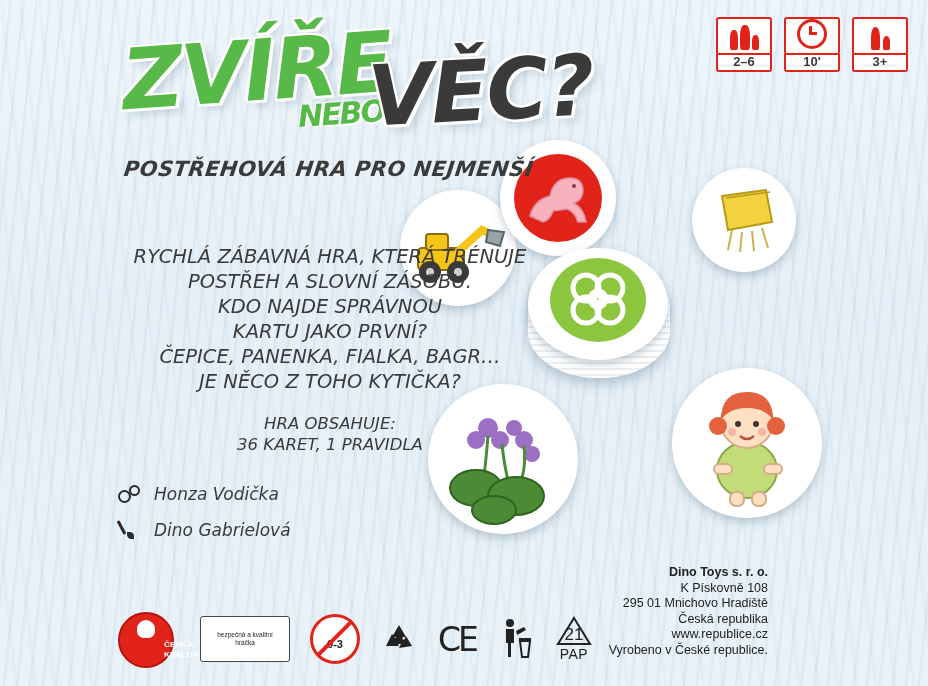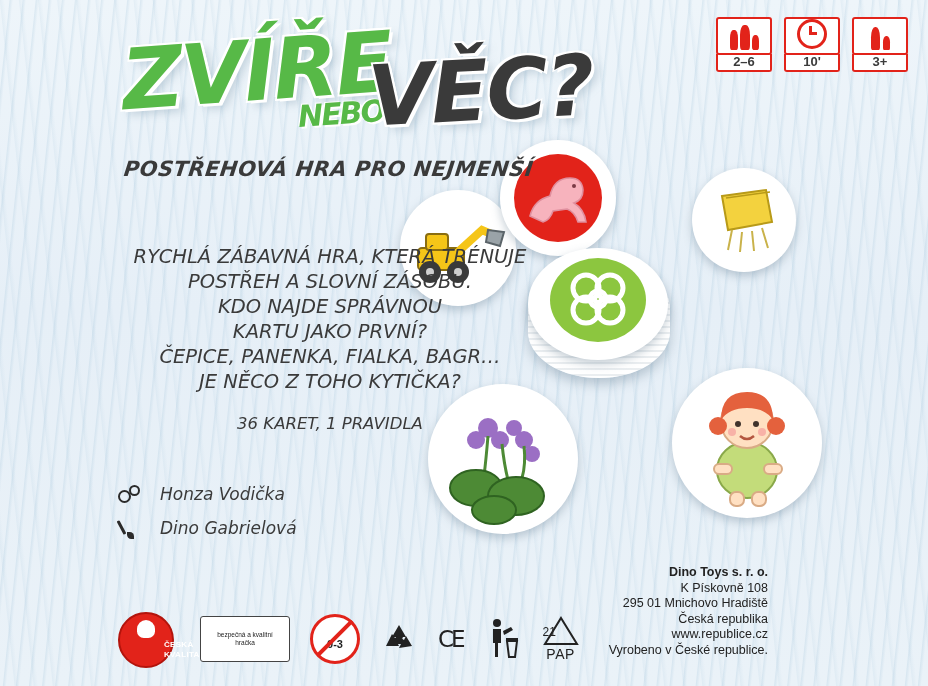--- a/index.html
+++ b/index.html
@@ -81,21 +81,21 @@
     font-family:"DejaVu Sans", sans-serif;
     font-style:italic;color:#3a3a3a;
   }
   .copy .blk{text-align:center;}
   .copy .b1{font-size:19.5px;line-height:25px;}
   .copy .b2{font-size:19.5px;line-height:25px;margin-top:19px;}
   .copy .b3{font-size:16.5px;line-height:21px;margin-top:19px;}
 
   
   .authors{position:absolute;left:118px;top:484px;font-family:"DejaVu Sans", sans-serif;}
-  .author{display:flex;align-items:flex-start;gap:20px;margin-bottom:14px;}
+  .author{display:flex;align-items:flex-end;gap:14px;margin-bottom:14px;}
   .author .nm{font-style:italic;font-size:17px;color:#3a3a3a;}
   .ic-gears{width:22px;height:20px;position:relative;}
   .ic-gears:before,.ic-gears:after{
     content:"";position:absolute;border:2.5px solid #2b2b2b;border-radius:50%;
   }
   .ic-gears:before{width:9px;height:9px;left:0;top:6px;}
   .ic-gears:after{width:7px;height:7px;left:11px;top:1px;}
   .ic-brush{width:22px;height:22px;position:relative;}
   .ic-brush:before{
     content:"";position:absolute;left:2px;top:2px;width:3px;height:15px;background:#2b2b2b;
@@ -140,27 +140,27 @@
     width:44px;height:44px;border-radius:50%;border:3px solid #e2231a;position:relative;
     display:flex;align-items:center;justify-content:center;background:#fff;
   }
   .age03 .txt{font-size:11px;font-weight:bold;color:#222;margin-top:10px;}
   .age03 .bar{position:absolute;left:-2px;top:19px;width:48px;height:3.5px;background:#e2231a;transform:rotate(-45deg);}
   .icn{display:flex;align-items:center;}
   .recycle{
     width:38px;height:38px;position:relative;
   }
   .recycle svg{display:block;}
-  .ce{font-family:"DejaVu Sans", sans-serif;font-size:23px;color:#222;letter-spacing:-3px;font-weight:500;}
+  .ce{font-family:"DejaVu Sans", sans-serif;font-size:33px;color:#222;letter-spacing:-3px;font-weight:500;}
   .binman{width:36px;height:44px;position:relative;}
   .pap{
     width:44px;height:48px;display:flex;flex-direction:column;align-items:center;justify-content:center;
   }
   .pap .tri{position:relative;width:36px;height:30px;}
-  .pap .num{position:absolute;left:0;right:0;top:9px;text-align:left;font-size:12px;color:#222;}
+  .pap .num{position:absolute;left:0;right:0;top:9px;text-align:center;font-size:17px;color:#222;}
   .pap .lbl{font-size:14px;color:#222;letter-spacing:.5px;}
 
   
   .publisher{
     position:absolute;right:160px;top:565px;text-align:right;
     font-family:"Liberation Sans", sans-serif;font-size:12.5px;color:#222;line-height:15.5px;
   }
   .publisher .nm{font-weight:bold;}
   .dino-logo{
     position:absolute;right:32px;top:590px;width:104px;height:62px;
@@ -332,20 +332,21 @@
       <div>RYCHLÁ ZÁBAVNÁ HRA, KTERÁ TRÉNUJE</div>
       <div>POSTŘEH A SLOVNÍ ZÁSOBU.</div>
     </div>
     <div class="blk b1">
       <div>KDO NAJDE SPRÁVNOU</div>
       <div>KARTU JAKO PRVNÍ?</div>
       <div>ČEPICE, PANENKA, FIALKA, BAGR…</div>
       <div>JE NĚCO Z TOHO KYTIČKA?</div>
     </div>
     <div class="blk b3">
+      <div>HRA OBSAHUJE:</div>
       <div>36 KARET, 1 PRAVIDLA</div>
     </div>
   </div>
 
   <div class="authors">
     <div class="author">
       <span class="ic-gears"></span>
       <span class="nm">Honza Vodička</span>
     </div>
     <div class="author">

